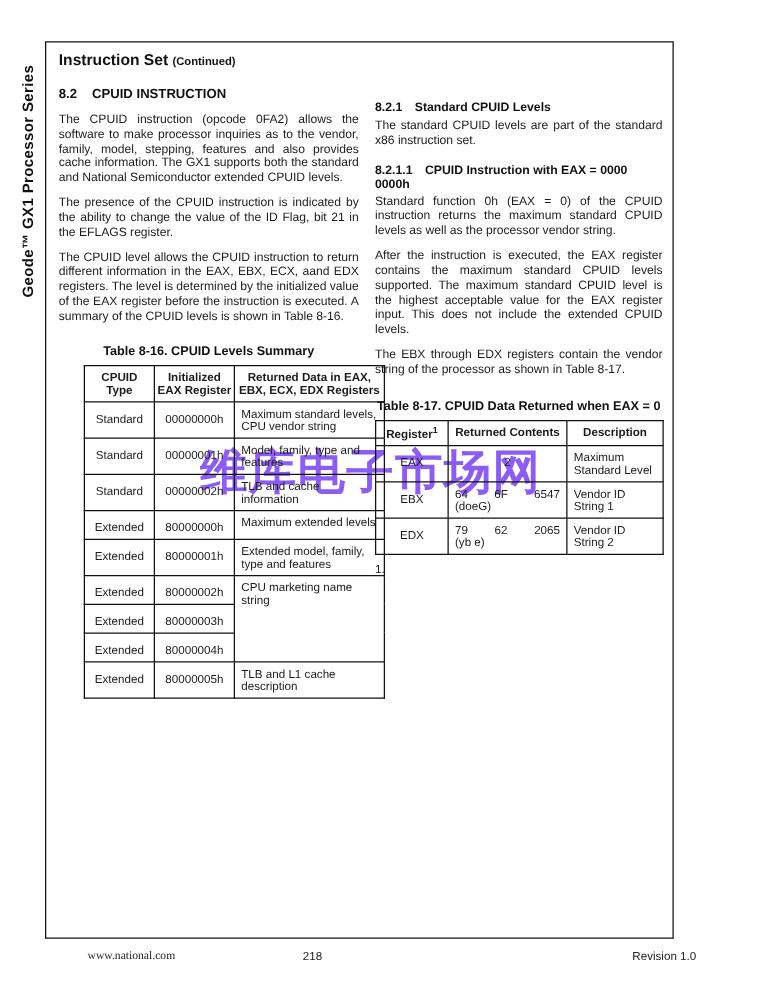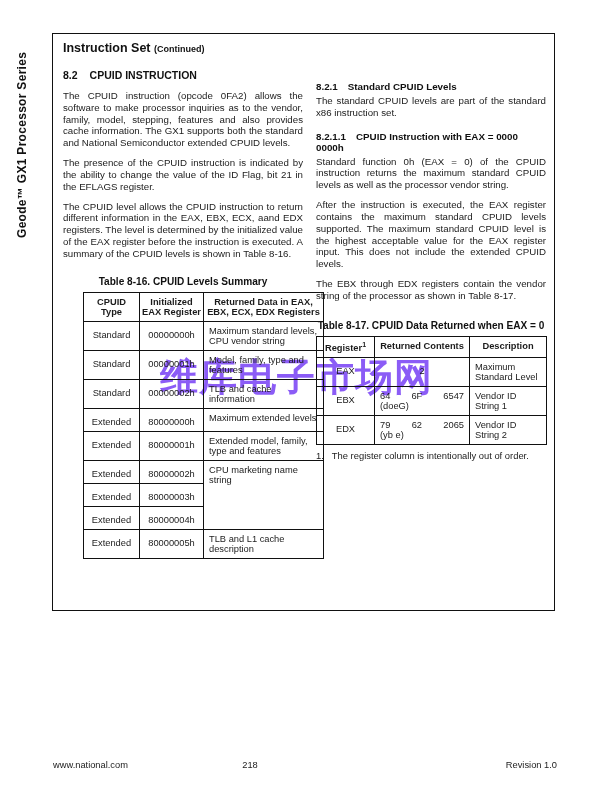--- a/index.html
+++ b/index.html
@@ -13,21 +13,21 @@
     font-size:38px;font-weight:bold;letter-spacing:1px;
     color:#8b5cf6;white-space:nowrap;
   }
   
   .sidebar-title{
     position:absolute;left:15px;top:238px;transform:rotate(-90deg);
     transform-origin:0 0;font-weight:bold;font-size:12px;letter-spacing:.3px;
     white-space:nowrap;color:#111;z-index:1;
   }
   .page-frame{
-    position:absolute;left:52px;top:33px;width:503px;height:578px;
+    position:absolute;left:36px;top:33px;width:503px;height:718px;
     border:1.5px solid #111;box-sizing:border-box;z-index:1;
     padding:7px 10px 0 10px;
   }
   .doc-header{font-weight:bold;font-size:12.5px;color:#111;}
   .doc-header .continued{font-size:9px;}
   .columns{display:flex;gap:13px;margin-top:14px;}
   .col-left{width:240px;flex:0 0 240px;}
   .col-right{width:230px;flex:0 0 230px;padding-top:12px;}
   .h2{font-size:10.5px;font-weight:bold;margin:0 0 9px 0;color:#111;}
   .h2 .num{margin-right:12px;}
@@ -41,21 +41,21 @@
   .t16{width:240px;margin-left:20px;}
   .t17{width:230px;}
   th,td{border:1px solid #111;vertical-align:top;}
   th{font-weight:bold;text-align:center;padding:4px 2px;}
   td{padding:4px 5px 4px 5px;}
   td.cen{text-align:center;padding:8px 2px 4px 2px;}
   td.lft{text-align:left;}
   .hexrow{display:flex;justify-content:space-between;}
   .footnote{display:flex;gap:8px;font-size:9.4px;margin-top:5px;}
   .footer-item{position:absolute;top:760px;font-size:9.3px;color:#222;z-index:1;}
-  .footer-left{left:53px;}
+  .footer-left{left:70px;font-family:Liberation Serif, serif;}
   .footer-center{left:0;width:500px;text-align:center;}
   .footer-right{right:54px;}
   sup{font-size:7px;}
 </style>
 </head>
 <body>
 
 <div class="watermark">维库电子市场网</div>
 
 <div class="sidebar-title">Geode™ GX1 Processor Series</div>
@@ -196,21 +196,20 @@
               </div>
               <div>(yb e)</div>
             </td>
             <td class="lft">Vendor ID String 2</td>
           </tr>
         </tbody>
       </table>
 
       <div class="footnote">
         <span>1.</span>
-        <span>The register column is intentionally out of order.</span>
       </div>
     </div>
 
   </div>
 </div>
 
 <div class="footer-item footer-left">www.national.com</div>
 <div class="footer-item footer-center">218</div>
 <div class="footer-item footer-right">Revision 1.0</div>
 

